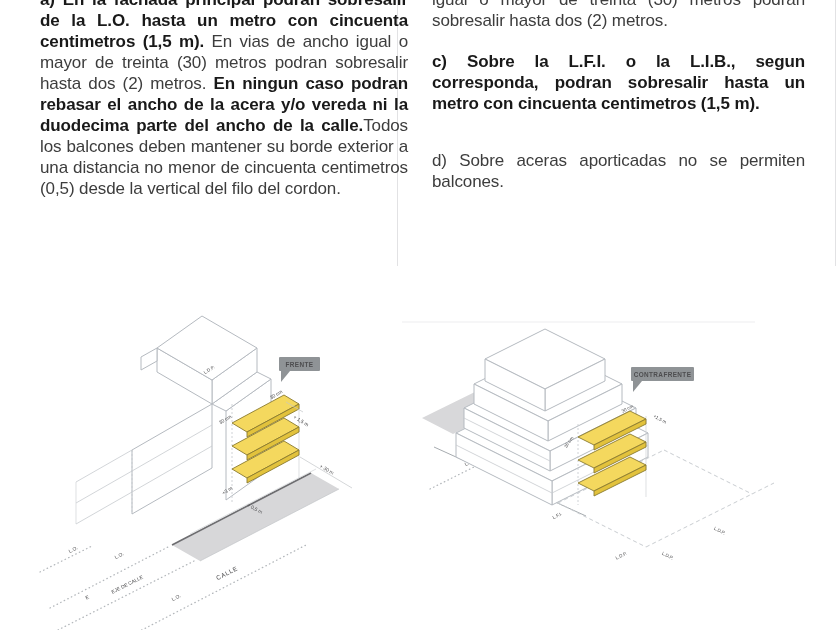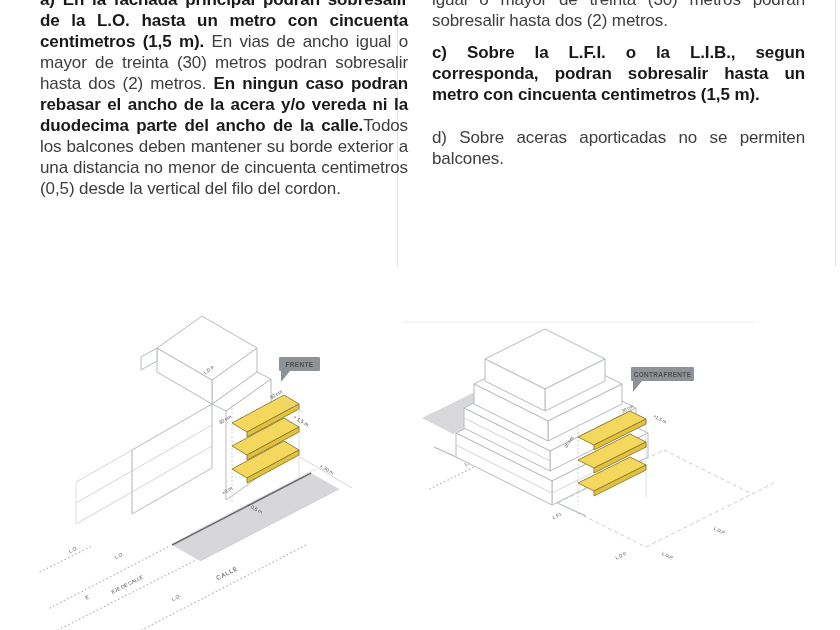--- a/index.html
+++ b/index.html
@@ -7,22 +7,22 @@
         font-family:"Liberation Sans",sans-serif;}
   .divider{position:absolute;top:0;width:1px;height:266px;background:#e2e2e4;}
   .divider-mid{left:397px;}
   .divider-right{left:835px;}
   .col{position:absolute;top:0;color:#3d3d3d;font-size:17px;line-height:21px;
        text-align:justify;letter-spacing:-0.1px;}
   .col-left{left:40px;width:368px;}
   .col-right{left:432px;width:373px;}
   .col .inner{margin-top:-11px;}
   .col p{margin:0;}
-  .col p.gap-c{margin-top:11px;}
-  .col p.gap-d{margin-top:22px;}
+  .col p.gap-c{margin-top:20px;}
+  .col p.gap-d{margin-top:36px;}
   .col b{color:#191919;font-weight:700;}
   .figures{position:absolute;left:0;top:300px;width:840px;height:330px;}
   .figures text{font-family:"Liberation Sans",sans-serif;fill:#4d4d4f;}
   .lbl{font-size:5px;}
   .lbl-tiny{font-size:4.6px;}
   .lbl-calle{font-size:6.2px;letter-spacing:0.8px;fill:#55565a;}
   .tag-text{font-size:6.4px;font-weight:700;fill:#ffffff;letter-spacing:0.4px;}
   .outline{fill:#ffffff;stroke:#b5bac0;stroke-width:1;stroke-linejoin:round;}
   .floorline{stroke:#c6cace;stroke-width:0.8;}
   .slab-top{fill:#f4d85e;stroke:#8a7a30;stroke-width:0.9;stroke-linejoin:round;}

